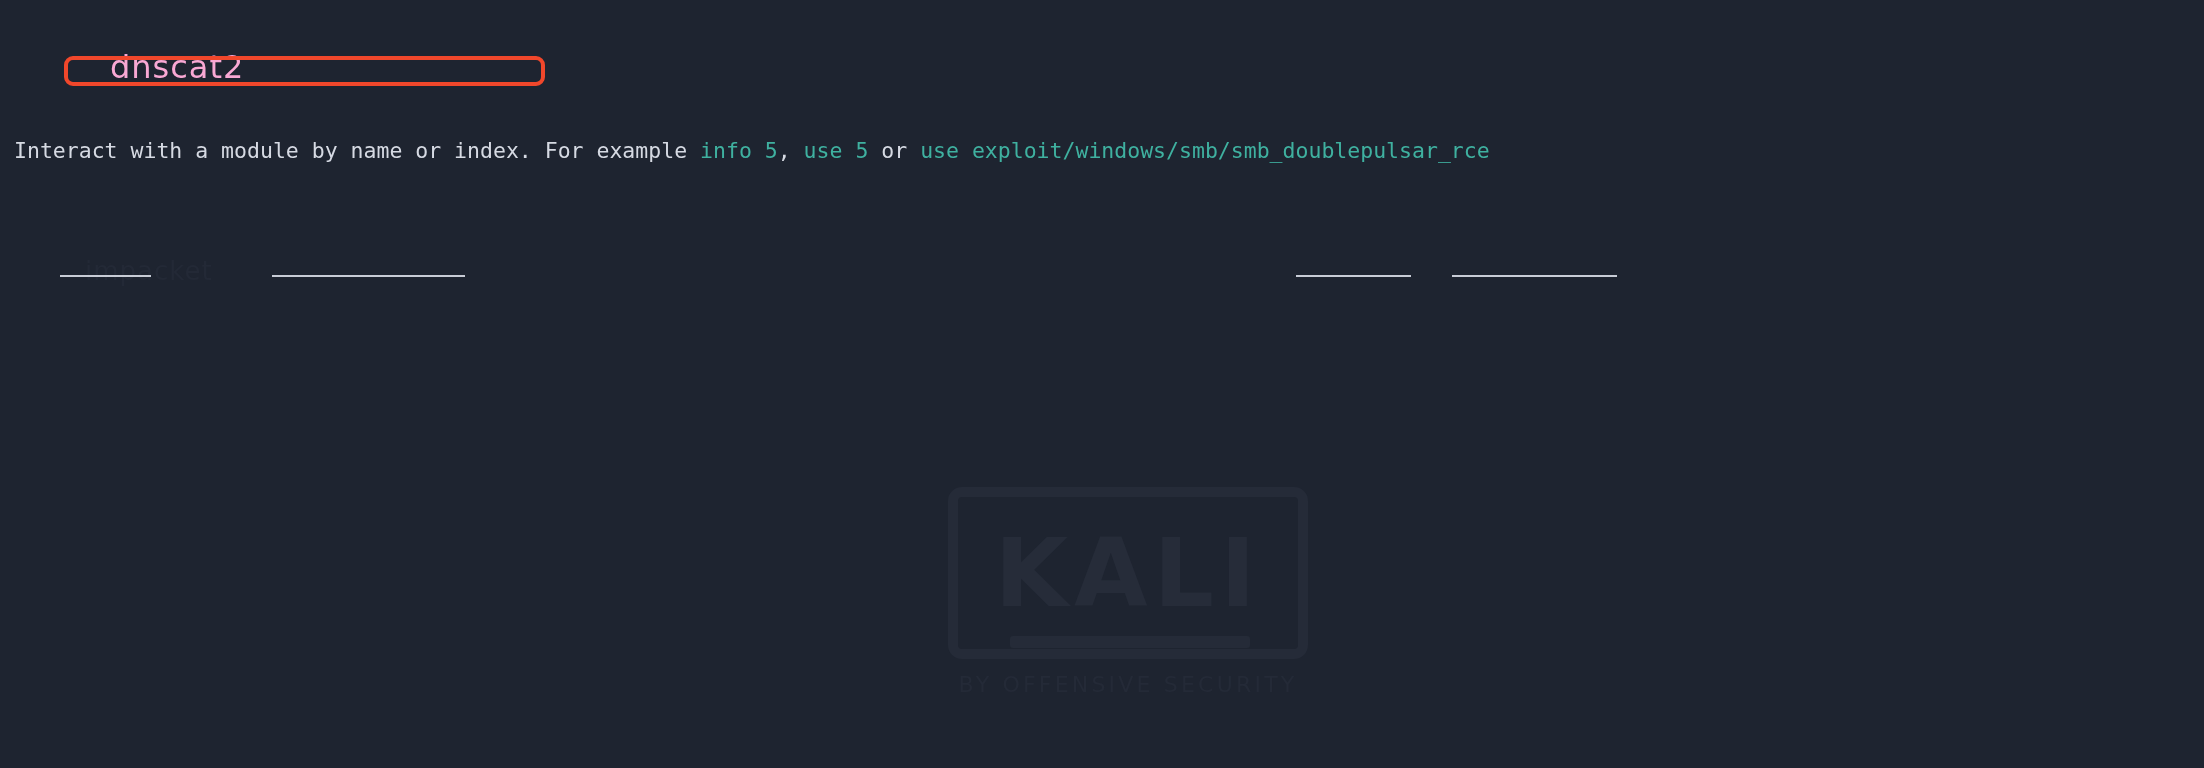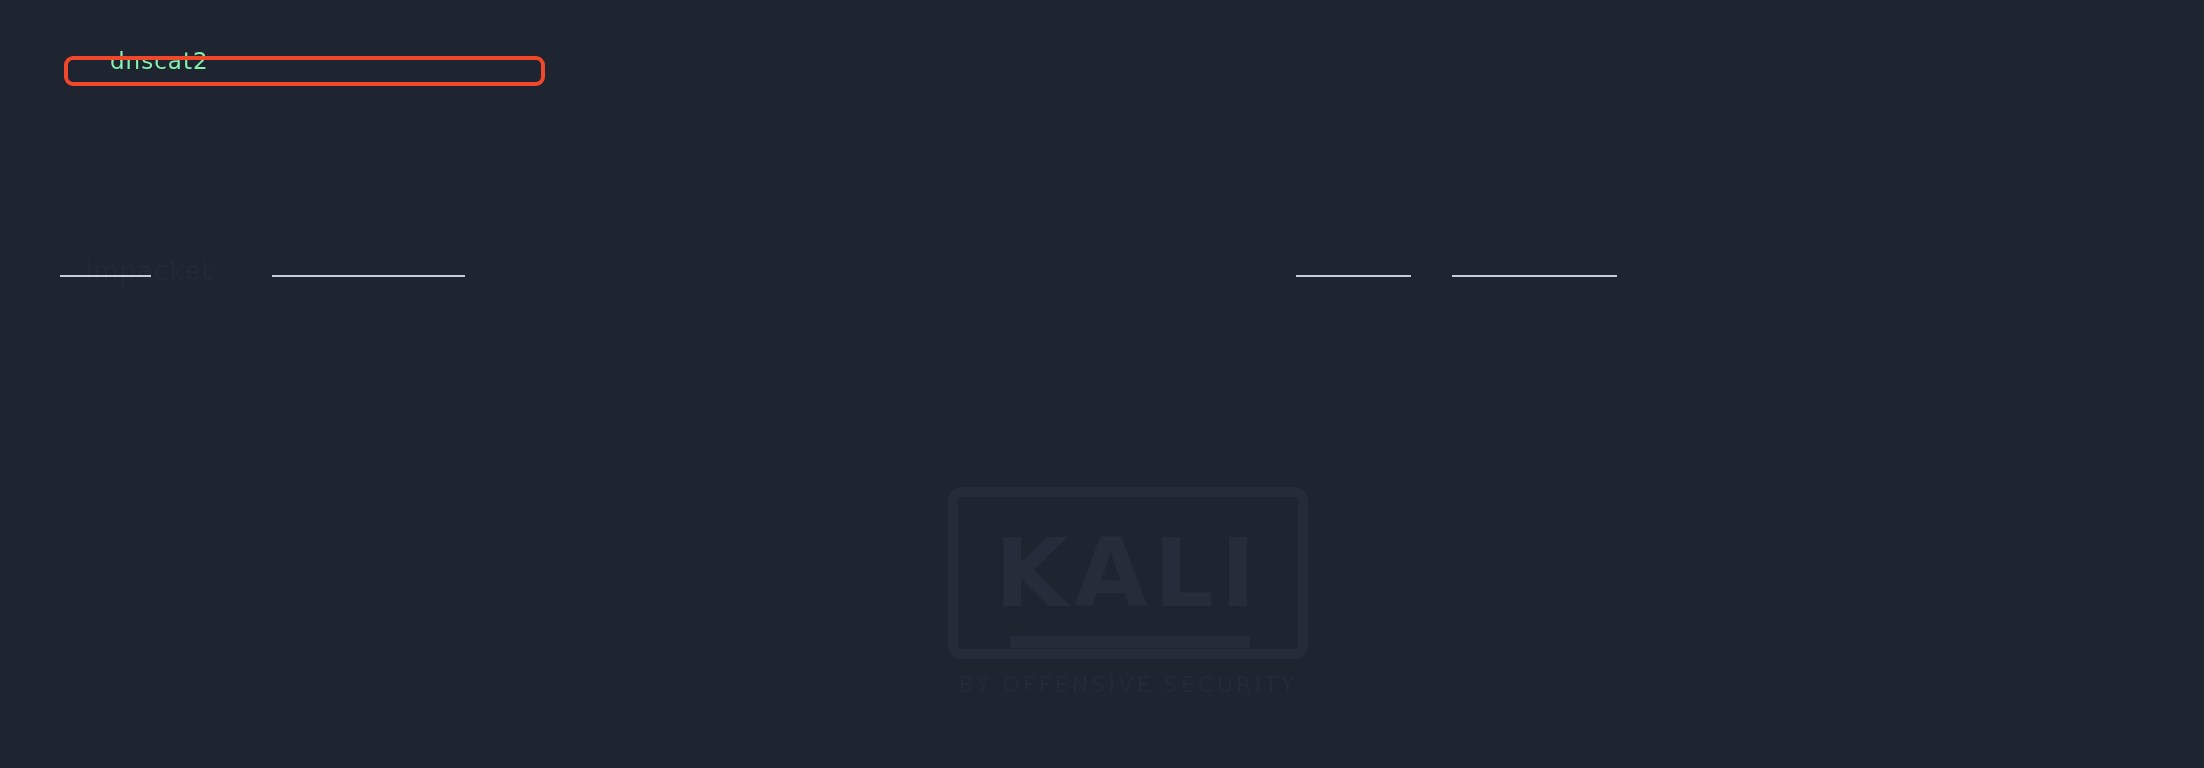--- a/index.html
+++ b/index.html
@@ -68,23 +68,23 @@
     top: 636px;
     width: 240px;
     height: 12px;
     background: #252b38;
     border-radius: 3px;
   }
   .wm-dnscat {
     left: 110px;
     top: 48px;
     font-family: "DejaVu Sans", "Liberation Sans", sans-serif;
-    font-size: 23px;
+    font-size: 32px;
     letter-spacing: 1px;
-    color: #86efac;
+    color: #f9a8d4;
   }
   .wm-impacket {
     left: 85px;
     top: 256px;
     font-family: "DejaVu Sans", "Liberation Sans", sans-serif;
     font-size: 26px;
     letter-spacing: 1px;
     color: #232936;
   }
 
@@ -144,20 +144,21 @@
   <div id="cmd-highlight"></div>
 
   <div class="hdr-underline" style="left:60px;  top:275px; width:91px;"></div>
   <div class="hdr-underline" style="left:272px; top:275px; width:193px;"></div>
   <div class="hdr-underline" style="left:1296px;top:275px; width:115px;"></div>
   <div class="hdr-underline" style="left:1452px;top:275px; width:165px;"></div>
 
   <div id="screen">
 
     
+    <div class="line"><span class="c-grey">Interact with a module by name or index. For example </span><span class="c-teal">info 5</span><span class="c-grey">, </span><span class="c-teal">use 5</span><span class="c-grey"> or </span><span class="c-teal">use exploit/windows/smb/smb_doublepulsar_rce</span></div>
 
     <div class="blank"> </div>
 
     
 
     
 
     <div class="blank"> </div>
 
     

